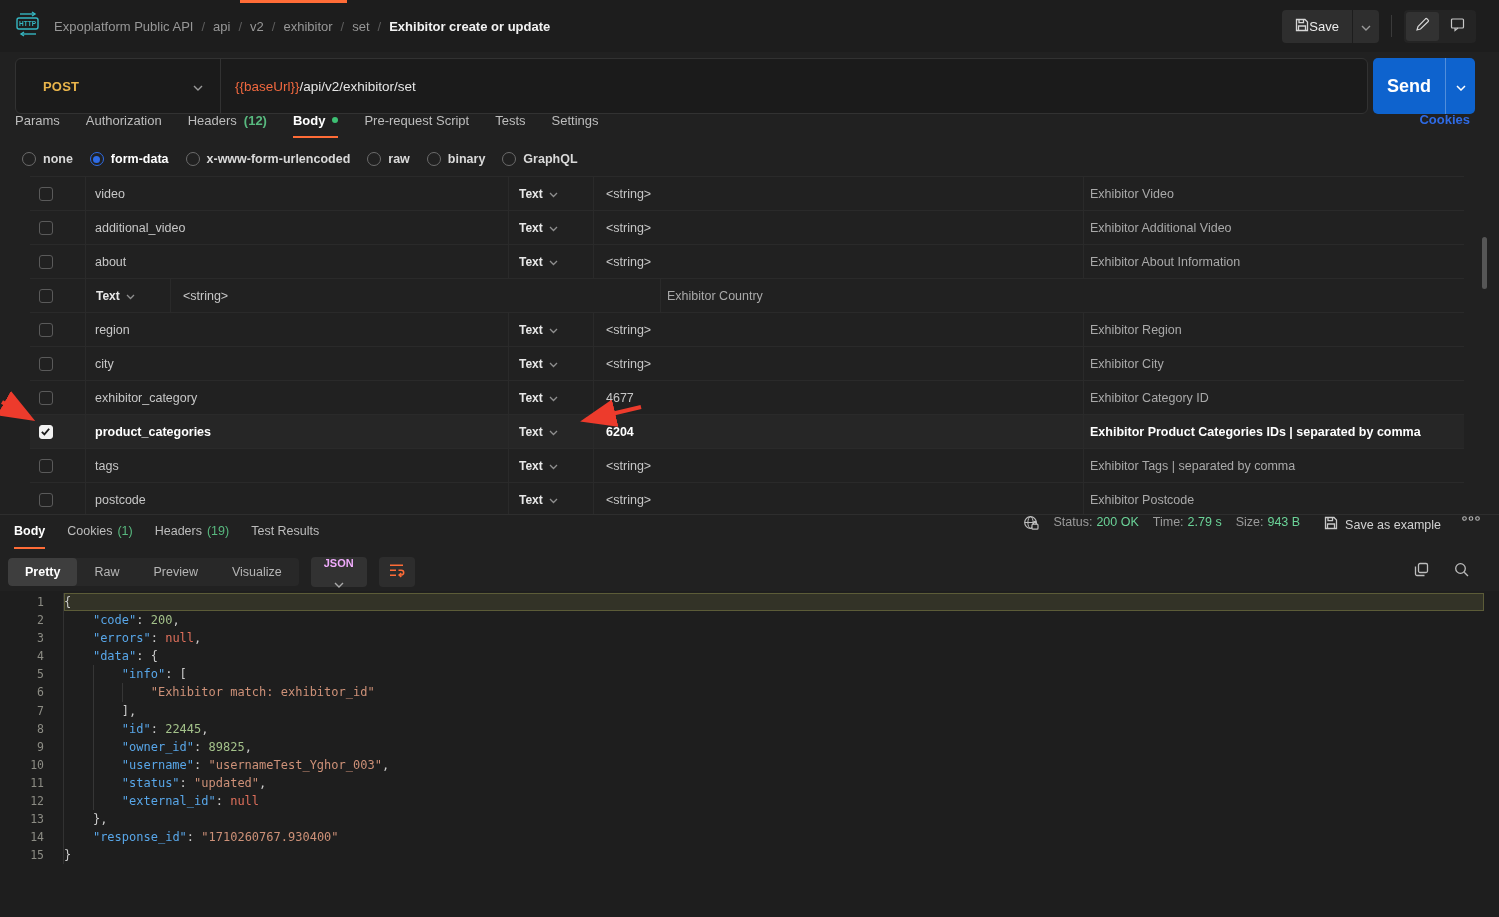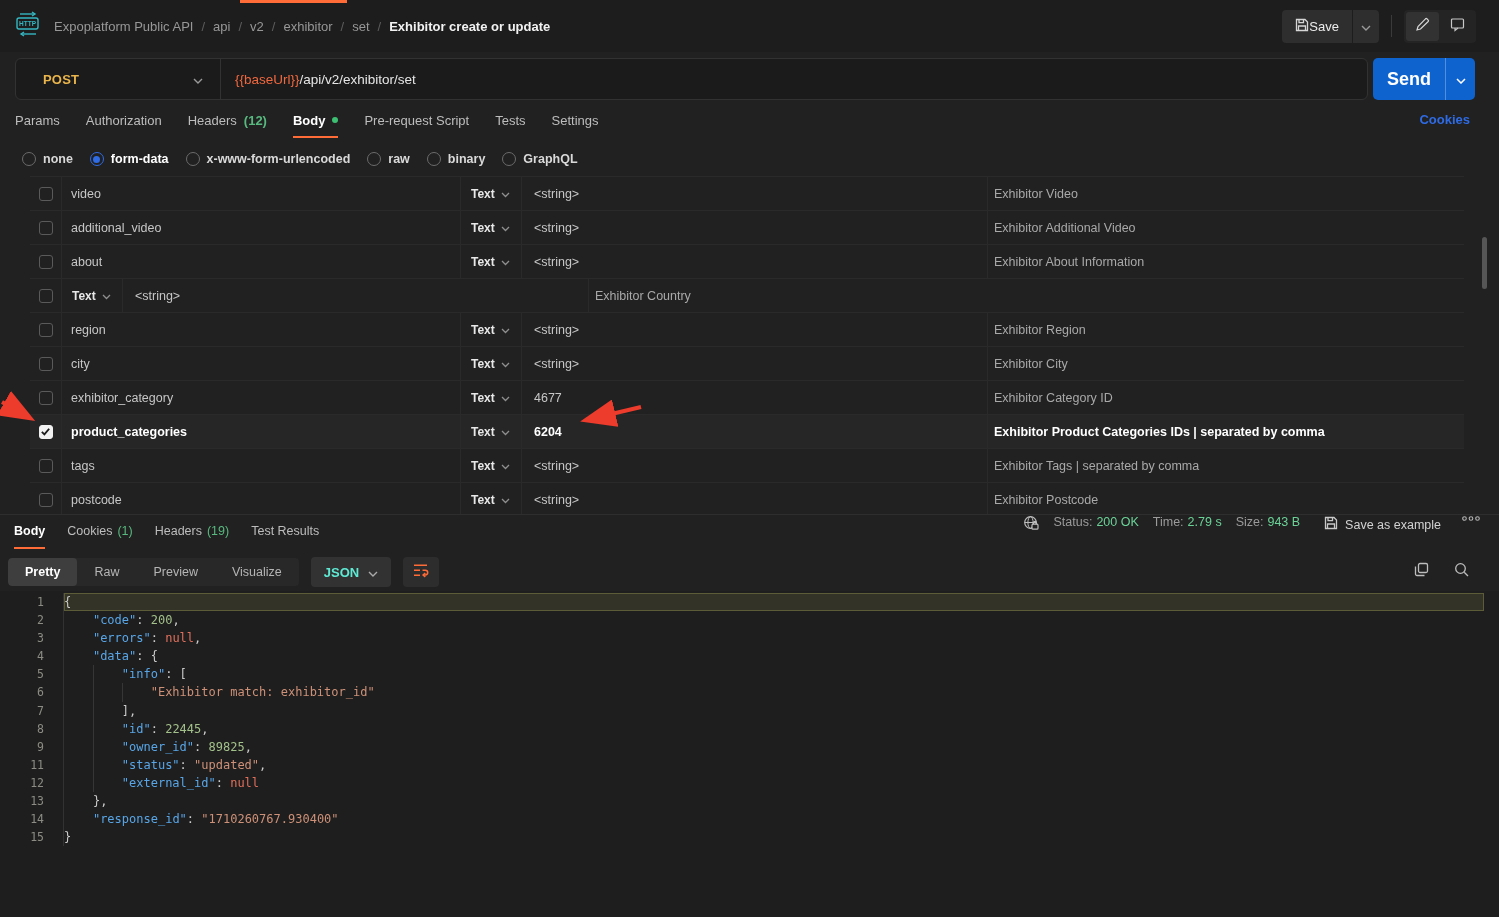--- a/index.html
+++ b/index.html
@@ -19,21 +19,21 @@
   .save-group{display:flex;align-items:stretch;background:#2e2e2e;border-radius:4px;height:33px;}
   .save-btn{display:flex;align-items:center;padding:0 13px;background:none;border:none;color:#ececec;
     font-size:13px;font-family:inherit;}
   .save-caret{width:27px;border:none;border-left:1px solid #1d1d1d;background:none;display:flex;align-items:center;justify-content:center;}
   .vdiv{width:1px;height:22px;background:#3a3a3a;}
   .icon-panel{display:flex;background:#242424;border-radius:4px;padding:2px;gap:2px;}
   .ibtn{width:33px;height:29px;border:none;background:none;border-radius:3px;display:flex;align-items:center;justify-content:center;}
   .ibtn.active{background:#323232;}
 
   
-  #reqbar{position:absolute;top:58px;left:15px;right:24px;height:42px;display:flex;}
+  #reqbar{position:absolute;top:58px;left:15px;right:24px;height:56px;display:flex;}
   .url-box{flex:1;display:flex;align-items:center;background:#1b1b1b;border:1px solid #323232;border-radius:6px;margin-right:5px;}
   .method{display:flex;align-items:center;justify-content:space-between;width:205px;padding:0 17px 0 27px;height:100%;
     box-sizing:border-box;border-right:1px solid #323232;}
   .method-label{color:#eab54b;font-weight:700;font-size:13px;letter-spacing:.2px;}
   .url{padding-left:14px;font-size:13.5px;}
   .var{color:#f0683f;}
   .path{color:#e6e6e6;}
   .send-group{display:flex;width:102px;flex:none;}
   .send-btn{flex:1;background:#0e63ce;border:none;color:#fff;font-weight:600;font-size:18px;
     border-radius:5px 0 0 5px;font-family:inherit;text-align:center;}
@@ -53,21 +53,21 @@
   #radiorow{position:absolute;top:144px;left:22px;display:flex;column-gap:17px;align-items:center;height:30px;}
   .radio{display:flex;align-items:center;gap:7px;font-size:12.5px;font-weight:700;}
   .rlabel{color:#d9d9d9;}
   .radio.sel .rlabel{color:#fff;}
   .rb{width:14px;height:14px;border-radius:50%;border:1.5px solid #6b6b6b;box-sizing:border-box;position:relative;flex:none;}
   .rb.sel{border-color:#2e6be5;}
   .rb.sel::after{content:"";position:absolute;inset:2.5px;background:#2e6be5;border-radius:50%;}
 
   
   #table{position:absolute;top:176px;left:30px;width:1434px;}
-  .frow{display:flex;height:33px;border-top:1px solid #2a2a2a;align-items:stretch;font-size:12.5px;}
+  .frow{display:flex;height:33px;border-top:1px solid #2a2a2a;align-items:stretch;font-size:12.5px;gap:24px;}
   .c-cb{width:31px;display:flex;align-items:center;justify-content:center;flex:none;}
   .cb{width:14px;height:14px;border:1px solid #5a5a5a;border-radius:3px;box-sizing:border-box;
     display:flex;align-items:center;justify-content:center;background:transparent;}
   .cb.on{background:#f2f2f2;border-color:#f2f2f2;}
   .c-key{width:399px;border-left:1px solid #2a2a2a;display:flex;align-items:center;padding-left:9px;
     color:#c7c7c7;box-sizing:border-box;flex:none;}
   .c-type{width:61px;border-left:1px solid #2a2a2a;display:flex;align-items:center;gap:6px;padding-left:10px;
     color:#e8e8e8;font-weight:600;font-size:12px;box-sizing:border-box;flex:none;}
   .c-val{width:466px;border-left:1px solid #2a2a2a;display:flex;align-items:center;padding-left:12px;
     color:#c7c7c7;box-sizing:border-box;flex:none;}
@@ -94,21 +94,21 @@
   .mval{color:#6bd398;}
   .saveex{display:flex;align-items:center;gap:7px;color:#d2d2d2;background:none;border:none;font-size:12.5px;
     font-family:inherit;margin-left:4px;}
   .more-dots{display:flex;align-items:center;}
 
   #viewbar{position:absolute;top:42px;left:8px;display:flex;gap:12px;align-items:center;height:30px;}
   .seg{display:flex;background:#282828;border-radius:4px;overflow:hidden;}
   .vtab{padding:7px 17px;font-size:12.5px;color:#b5b5b5;}
   .vtab.active{background:#3e3e3e;color:#fff;font-weight:600;border-radius:4px;}
   .json-select{display:flex;align-items:center;gap:9px;background:#323232;border-radius:4px;height:30px;
-    padding:0 13px;font-size:13px;font-weight:600;color:#5eead4;}
+    padding:0 13px;font-size:11px;font-weight:600;color:#f0abfc;flex-direction:column;}
   .wrap-btn{width:36px;height:30px;background:#2d2d2d;border:none;border-radius:4px;
     display:flex;align-items:center;justify-content:center;}
   #view-icons{position:absolute;top:47px;right:30px;display:flex;gap:25px;}
 
   
   #code{position:absolute;top:76px;left:0;right:0;bottom:0;background:#1e1e1e;padding-top:2px;
     font-family:"DejaVu Sans Mono",monospace;font-size:12px;overflow:hidden;}
   .cline{display:flex;height:18.1px;line-height:18.1px;}
   .ln{width:64px;padding-right:19px;text-align:right;color:#8c8c84;box-sizing:border-box;
     border-right:1px solid #323232;flex:none;font-size:11.5px;}
@@ -536,20 +536,24 @@
         </div>
         <div class="cline">
           <span class="ln">8</span>
           <div class="cc">    <span class="g"></span><span class="k">"id"</span><span class="p">: </span><span class="num">22445</span><span class="p">,</span></div>
         </div>
         <div class="cline">
           <span class="ln">9</span>
           <div class="cc">    <span class="g"></span><span class="k">"owner_id"</span><span class="p">: </span><span class="num">89825</span><span class="p">,</span></div>
         </div>
         <div class="cline">
+          <span class="ln">10</span>
+          <div class="cc">    <span class="g"></span><span class="k">"username"</span><span class="p">: </span><span class="s">"usernameTest_Yghor_003"</span><span class="p">,</span></div>
+        </div>
+        <div class="cline">
           <span class="ln">11</span>
           <div class="cc">    <span class="g"></span><span class="k">"status"</span><span class="p">: </span><span class="s">"updated"</span><span class="p">,</span></div>
         </div>
         <div class="cline">
           <span class="ln">12</span>
           <div class="cc">    <span class="g"></span><span class="k">"external_id"</span><span class="p">: </span><span class="nil">null</span></div>
         </div>
         <div class="cline">
           <span class="ln">13</span>
           <div class="cc">    <span class="p">},</span></div>

